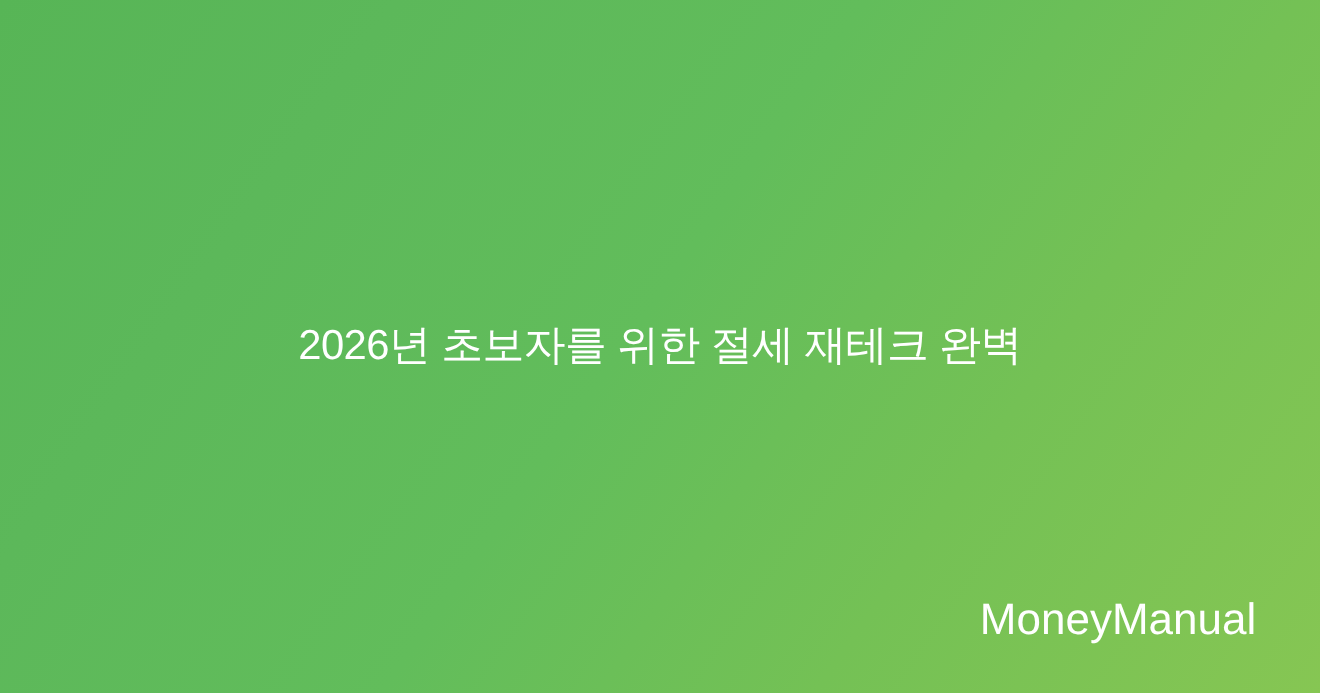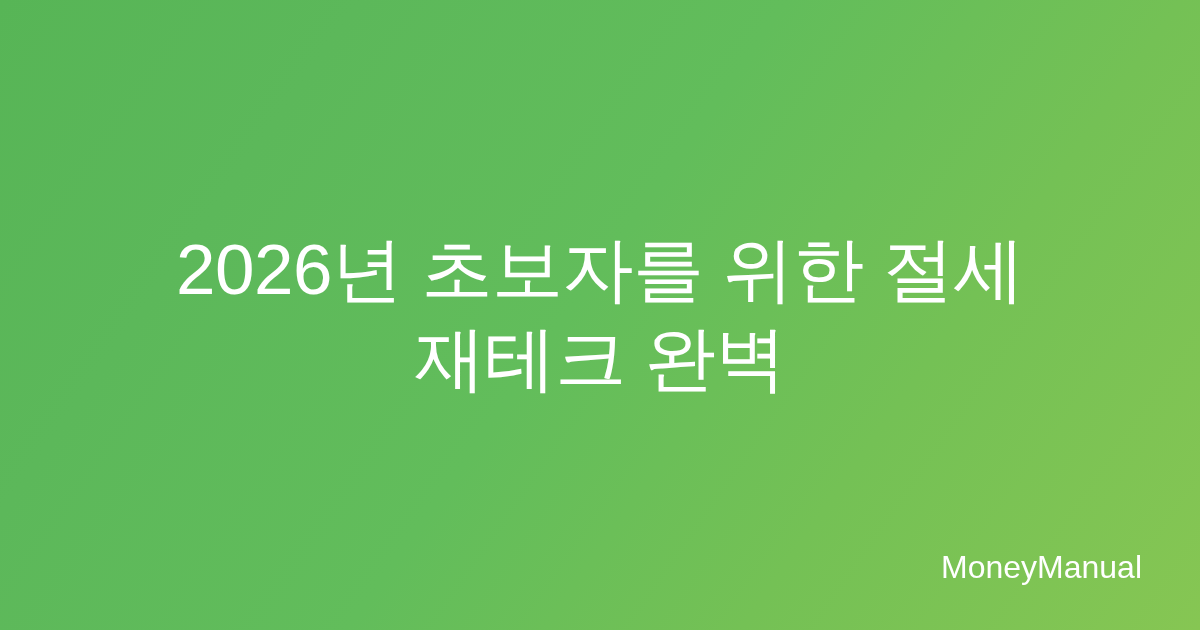--- a/index.html
+++ b/index.html
@@ -27,34 +27,34 @@
     top: 0;
     height: 630px;
     display: flex;
     align-items: center;
     justify-content: center;
     padding: 0 70px;
     box-sizing: border-box;
   }
   .title {
     color: #ffffff;
-    font-size: 71px;
+    font-size: 38px;
     line-height: 1.25;
     font-weight: 400;
     text-align: center;
     letter-spacing: -0.5px;
     max-width: 1060px;
     word-break: keep-all;
   }
   .brand {
     position: absolute;
     right: 58px;
     bottom: 44px;
     color: #ffffff;
-    font-size: 32px;
+    font-size: 40px;
     font-weight: 400;
     letter-spacing: 0px;
   }
 </style>
 </head>
 <body>
 
 <div class="card">
   <div class="title-wrap">
     <h1 class="title">2026년 초보자를 위한 절세 재테크 완벽</h1>

